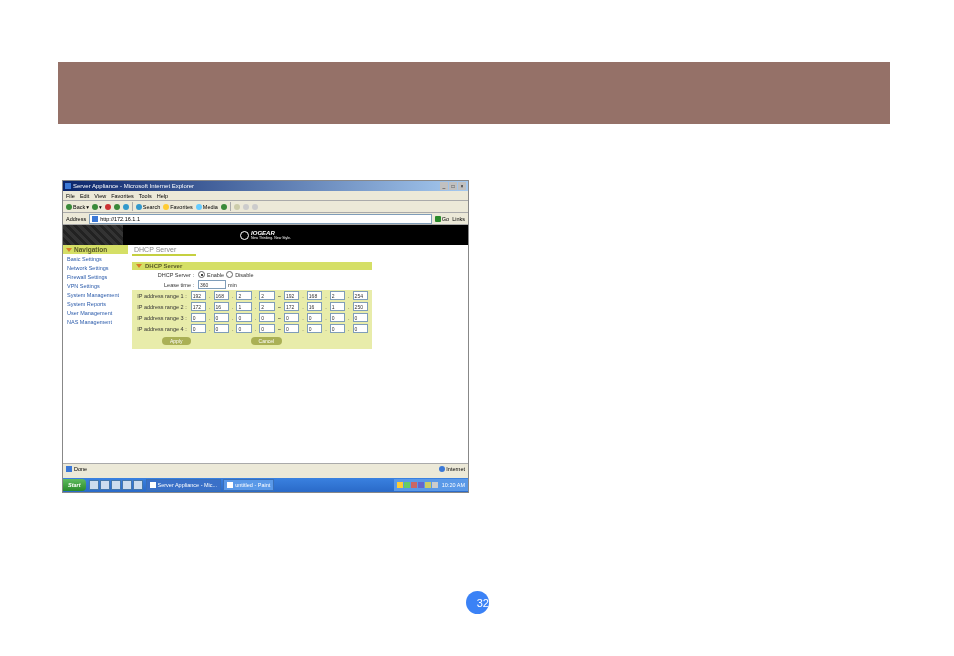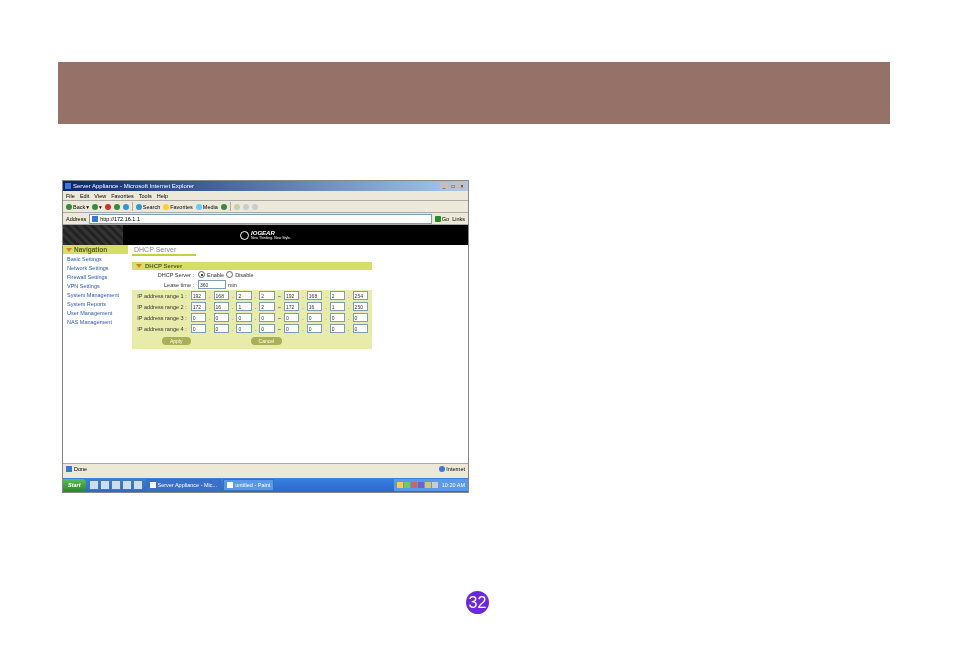--- a/index.html
+++ b/index.html
@@ -309,27 +309,27 @@
     gap:1px;
     color:#fff;
   }
   .tray-icon { width:6px; height:6px; background:#ffcc33;}
   .page-number {
     position:absolute;
     top:591px;
     left:466px;
     width:23px;
     height:23px;
-    background:#6d28d9;
+    background:#3b82f6;
     border-radius:50%;
     display:flex;
     align-items:center;
-    justify-content:center;
+    justify-content:flex-end;
     color:#fff;
-    font-size:16px;
+    font-size:11px;
   }
 </style>
 </head>
 <body>
 
 <div class="top-banner"></div>
 
 <div class="browser-window">
   <div class="titlebar">
     <div class="title-icon"></div>

